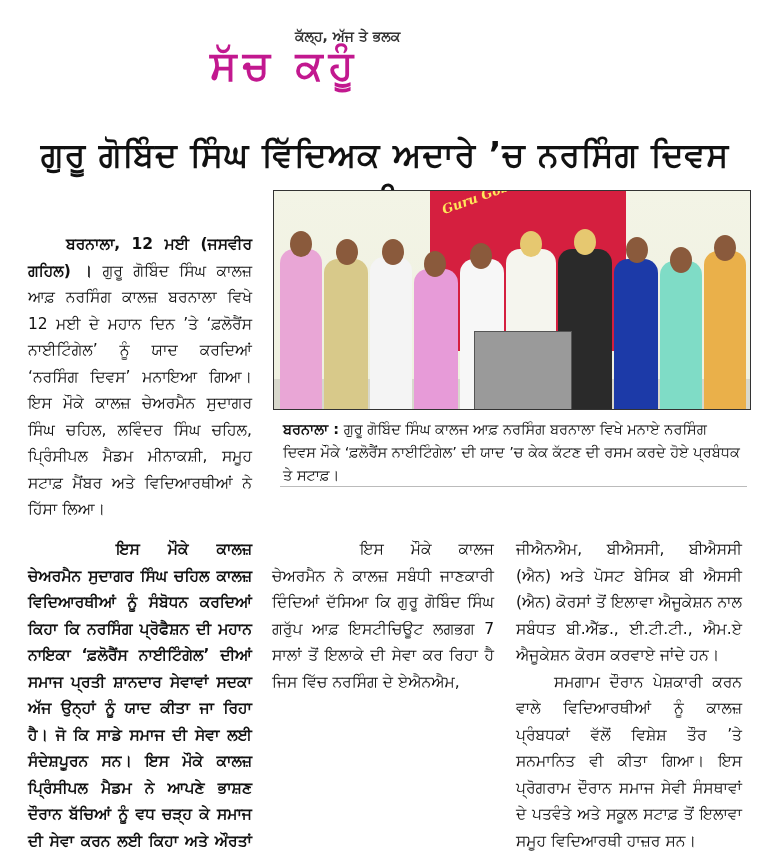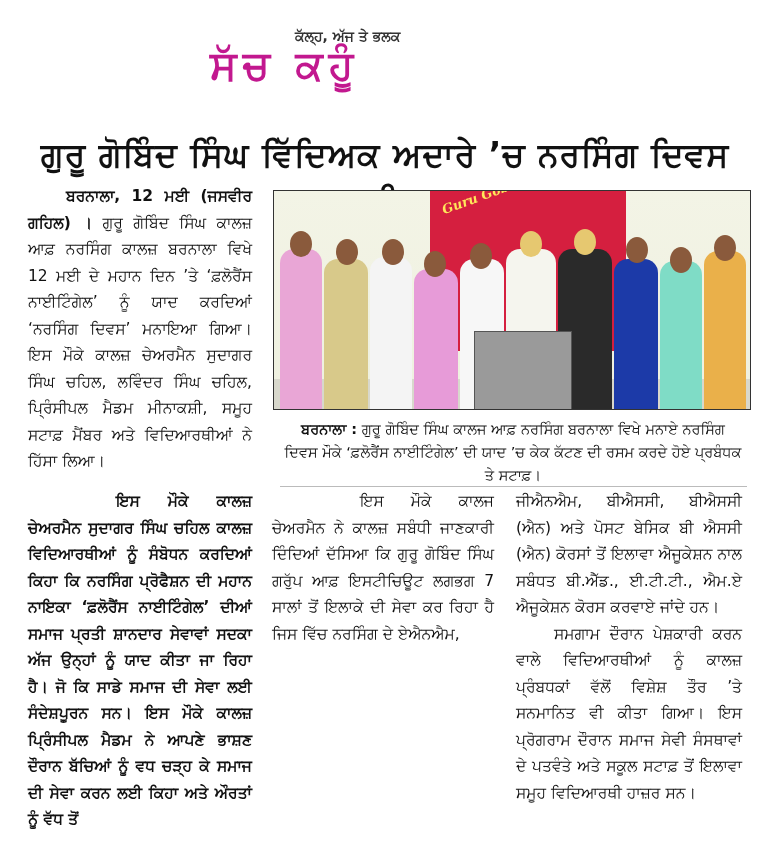--- a/index.html
+++ b/index.html
@@ -4,21 +4,21 @@
 <style>
   html, body { margin:0; padding:0; background:#ffffff; }
   body { width:761px; height:858px; position:relative; overflow:hidden;
          font-family:"DejaVu Sans", sans-serif; color:#111; }
   .masthead { position:absolute; left:200px; top:8px; width:320px; height:95px; }
   .tagline { position:absolute; left:95px; top:20px; font-size:14px; color:#333; font-weight:bold; }
   .logo { position:absolute; left:10px; top:22px; font-size:40px; font-weight:900;
           color:#c2188f; letter-spacing:6px; line-height:70px; }
   .headline { position:absolute; left:20px; top:132px; width:730px; text-align:center;
               font-size:33px; font-weight:bold; letter-spacing:1px; line-height:46px; color:#111; }
-  .col { position:absolute; font-size:15.5px; line-height:26.5px; text-align:justify; }
+  .col { position:absolute; font-size:15.5px; line-height:26.5px; text-align:justify;margin-top:48px; }
   .col1a { left:28px; top:183px; width:224px; }
   .col1b { left:28px; top:488px; width:224px;font-weight:bold; }
   .col2 { left:272px; top:488px; width:222px; }
   .col3 { left:516px; top:488px; width:226px; }
   .para { margin:0; text-indent:0; }
   .indent { text-indent:38px; }
   .indent-big { text-indent:88px; }
   .dateline { font-weight:bold; }
   .photo { position:absolute; left:273px; top:190px; width:476px; height:218px;
            border:1px solid #333; overflow:hidden;
@@ -26,21 +26,21 @@
   .banner { position:absolute; left:156px; top:0; width:196px; height:160px;
             background:#d51f3f; }
   .banner-text { position:absolute; left:10px; top:12px; color:#ffe85a; font-size:13px;
                  font-weight:bold; transform:rotate(-20deg); transform-origin:left top;
                  white-space:nowrap; font-family:"DejaVu Serif", serif; font-style:italic; }
   .floor { position:absolute; left:0; bottom:0; width:100%; height:30px; background:#d8d8cc; }
   .person { position:absolute; bottom:0; border-radius:14px 14px 0 0; }
   .head { position:absolute; width:22px; height:26px; border-radius:50%; background:#8a5a3c; }
   .table { position:absolute; left:200px; top:140px; width:96px; height:78px;
            background:#9a9a9a; border:1px solid #555; }
-  .caption { position:absolute; left:283px; top:418px; width:460px; text-align:center;
+  .caption { position:absolute; left:283px; top:418px; width:460px; text-align:left;
              font-size:14.5px; line-height:23px; }
   .cap-loc { font-weight:bold; }
   .rule { position:absolute; height:1px; background:#bbb; }
   .rule1 { left:280px; top:486px; width:467px; }
 </style>
 </head>
 <body>
 
 <div class="masthead">
   <div class="tagline">ਕੱਲ੍ਹ, ਅੱਜ ਤੇ ਭਲਕ</div>

